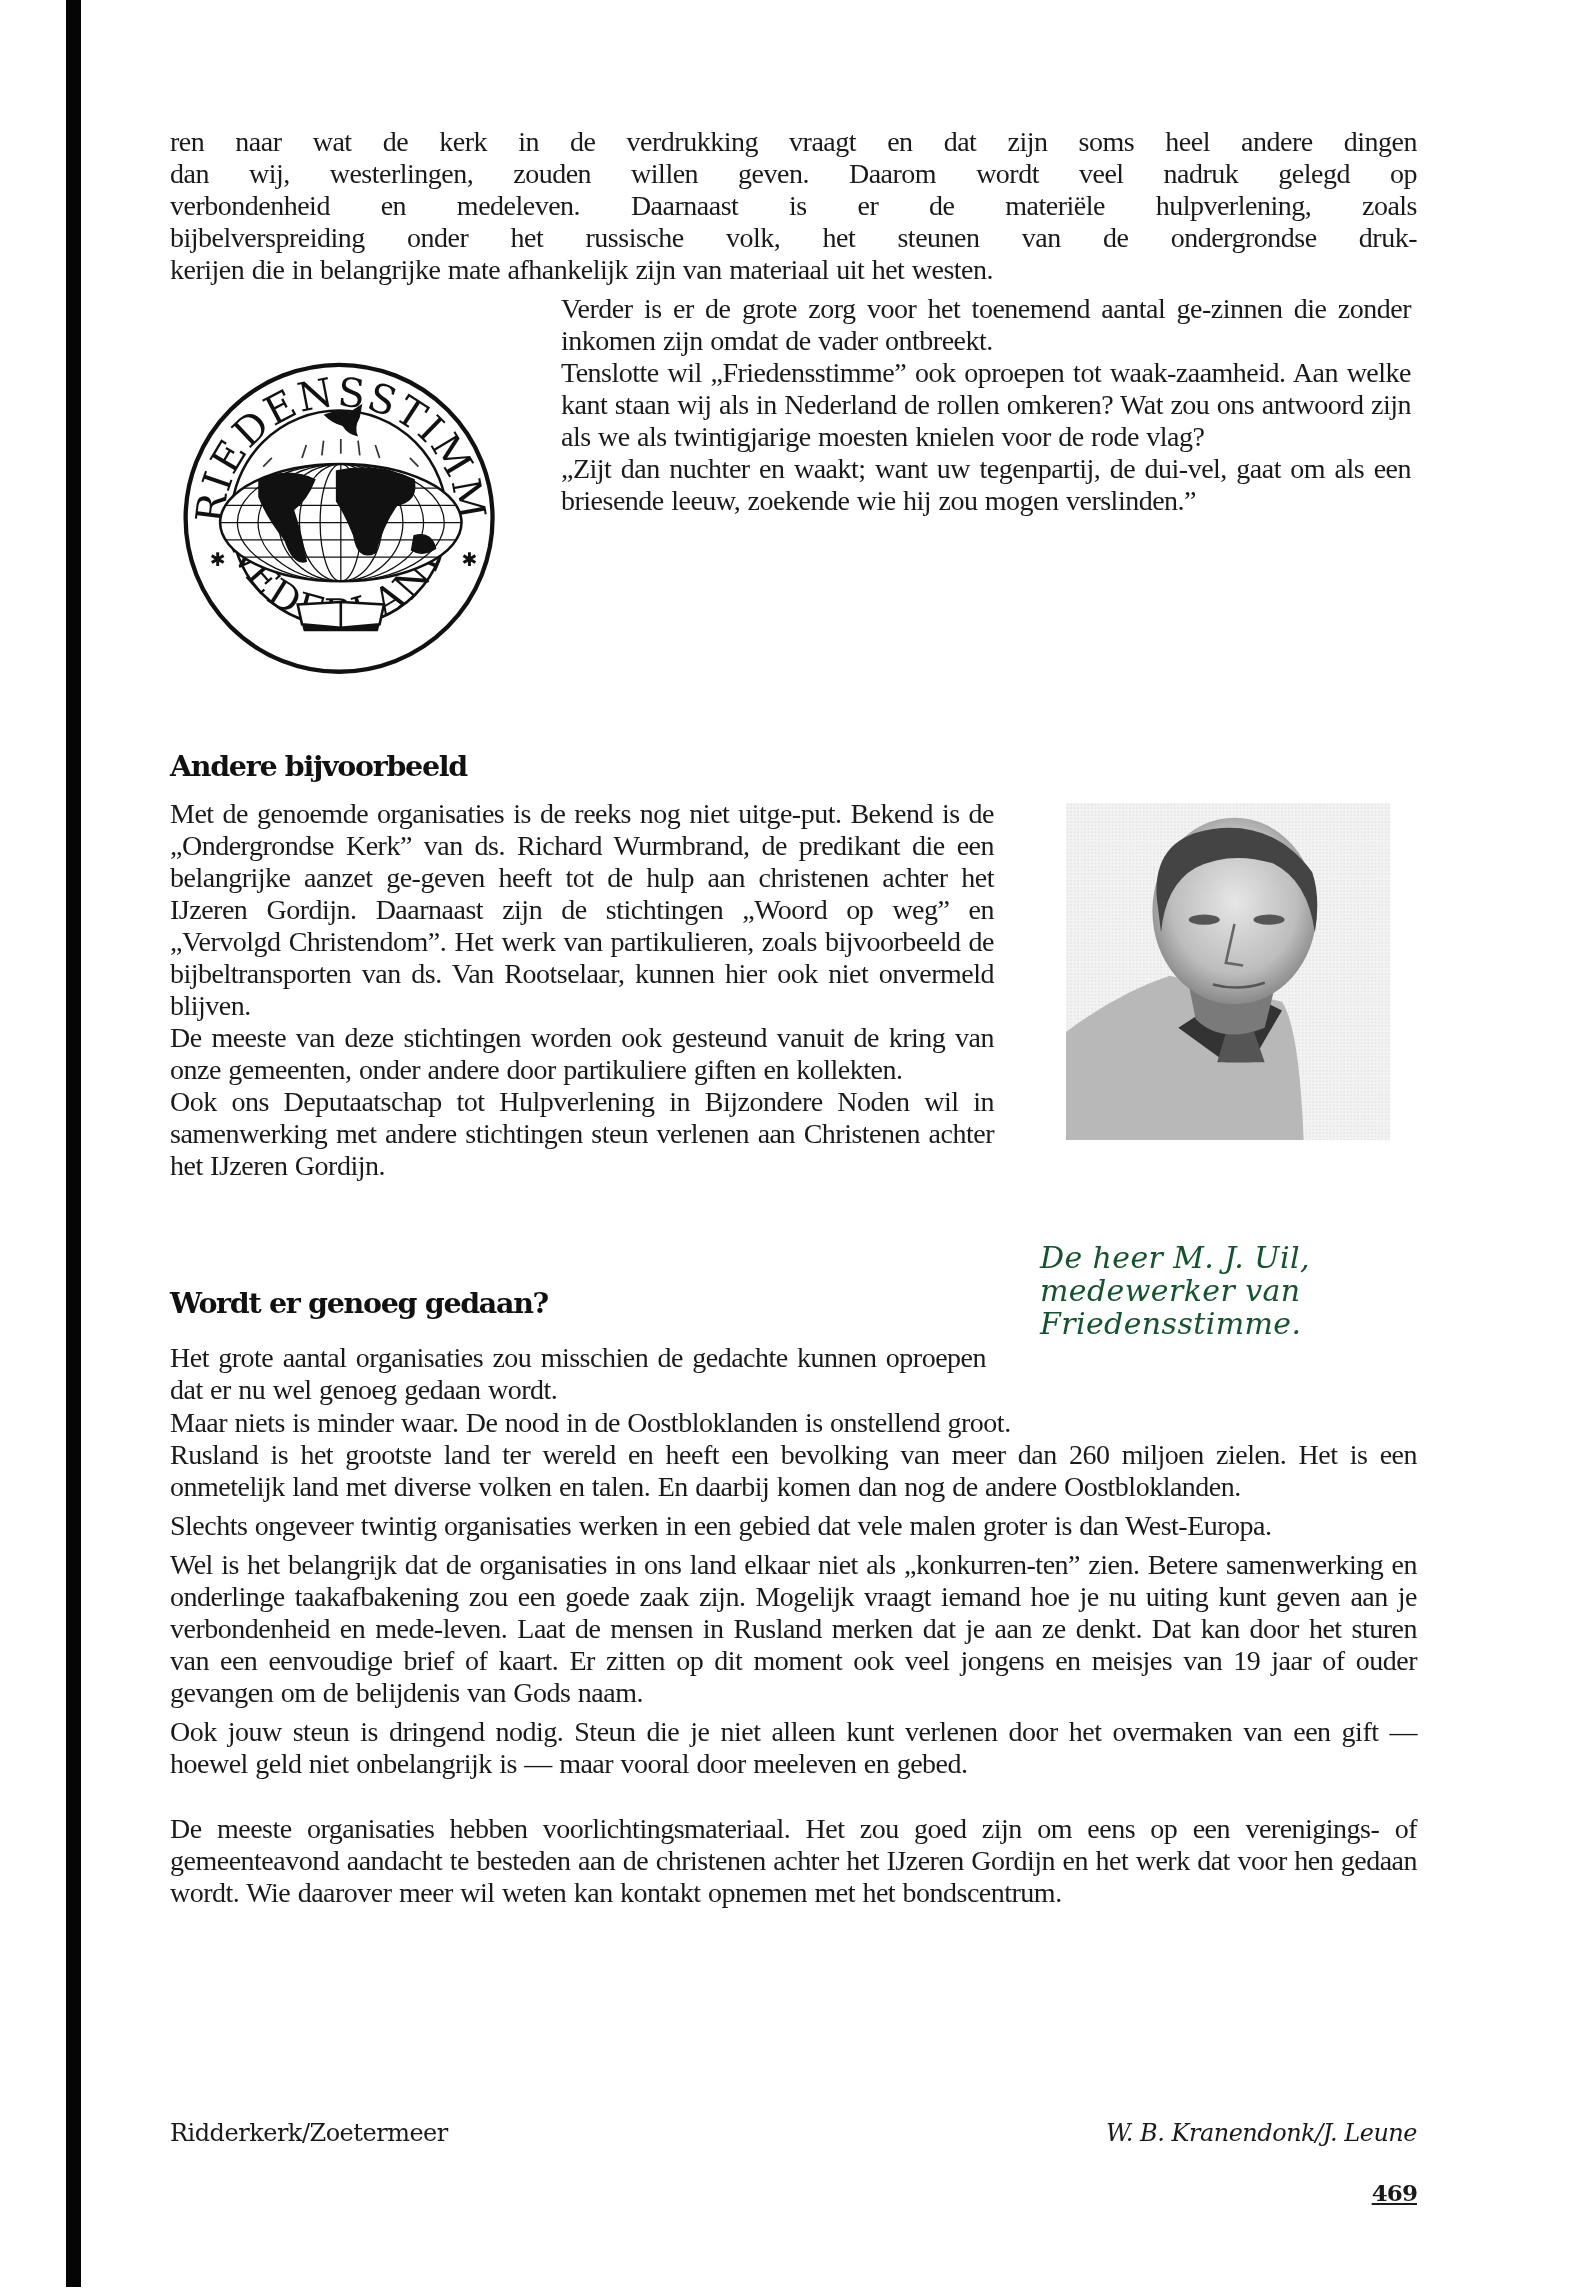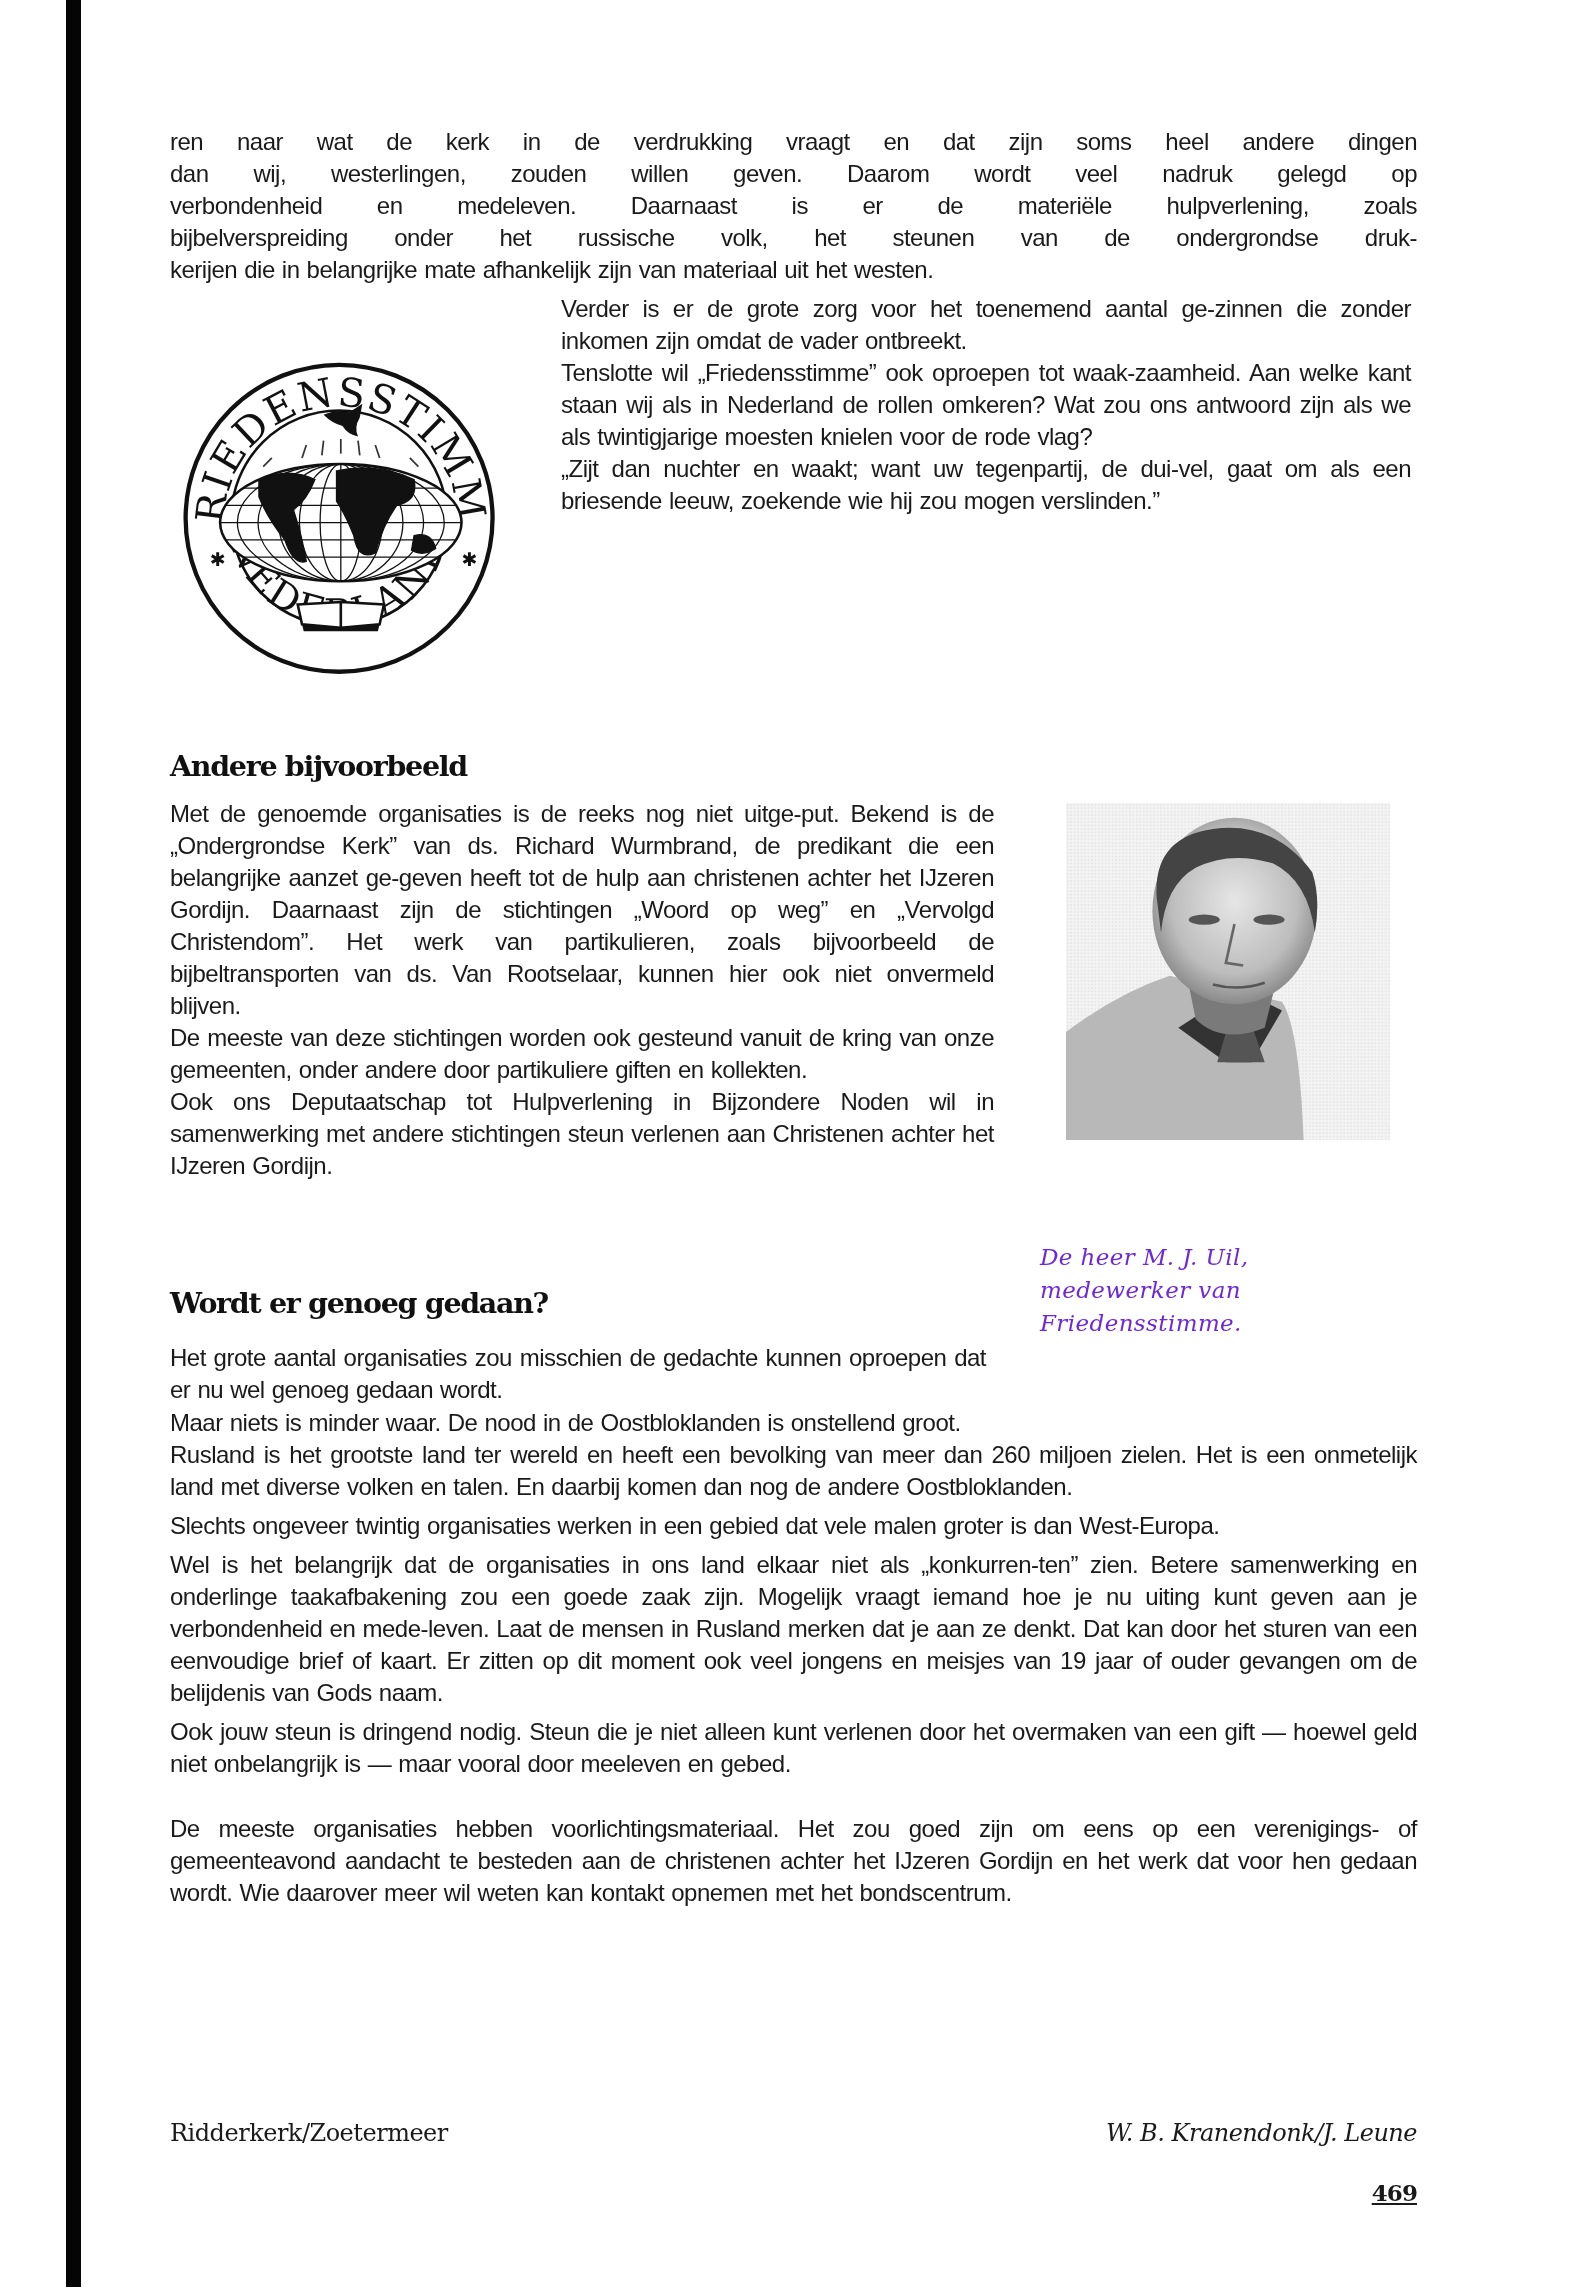--- a/index.html
+++ b/index.html
@@ -1,28 +1,28 @@
 <!DOCTYPE html>
 <html style="font-size:14px"><head>
 <meta charset="utf-8">
 <style>
   html, body { margin: 0; padding: 0; background: #ffffff; }
   body { width: 1592px; height: 2295px; position: relative; overflow: hidden;
          font-family: "DejaVu Serif", serif; color: #1a1a1a; }
   .edge-bar { position: absolute; left: 66px; top: 0; width: 14.7px; height: 2287px; background: #050505; }
-  .txt { position: absolute; font-size: 24px; line-height: 32px; text-align: justify;
-         font-family: Liberation Sans, sans-serif; letter-spacing: -0.5px; word-spacing: 0.9px; }
+  .txt { position: absolute; font-size: 28px; line-height: 32px; text-align: justify;
+         font-family: Liberation Serif, serif; letter-spacing: -0.5px; word-spacing: 0.9px; }
   .txt p { margin: 0; }
   .txt p.gap { margin-top: 7px; }
   .txt p.last { text-align-last: left; }
   .txt p.full { text-align-last: justify; }
   .h2 { position: absolute; font-family: "DejaVu Serif", serif; font-weight: bold;
         font-size: 28.5px; letter-spacing: -1.3px; color: #111; }
   .caption { position: absolute; font-family: "DejaVu Serif", serif; font-style: italic;
-             font-size: 23px; line-height: 33px; color: #6d28d9; letter-spacing: 0.4px; }
+             font-size: 30px; line-height: 33px; color: #14532d; letter-spacing: 0.4px; }
   .logo { position: absolute; left: 177px; top: 350px; width: 319px; height: 328px; }
   .photo { position: absolute; left: 1066px; top: 803px; width: 324px; height: 337px; }
   .sig-left { position: absolute; left: 170px; top: 2119px; font-size: 24px; letter-spacing: -0.5px; }
   .sig-right { position: absolute; right: 175px; top: 2119px; font-size: 24px; letter-spacing: -0.5px; font-style: italic; }
   .pageno { position: absolute; right: 175px; top: 2179px; font-size: 23px; font-weight: bold; letter-spacing: -0.9px; text-decoration: underline; }
 </style>
 </head>
 <body>
 
 <div class="edge-bar"></div>

